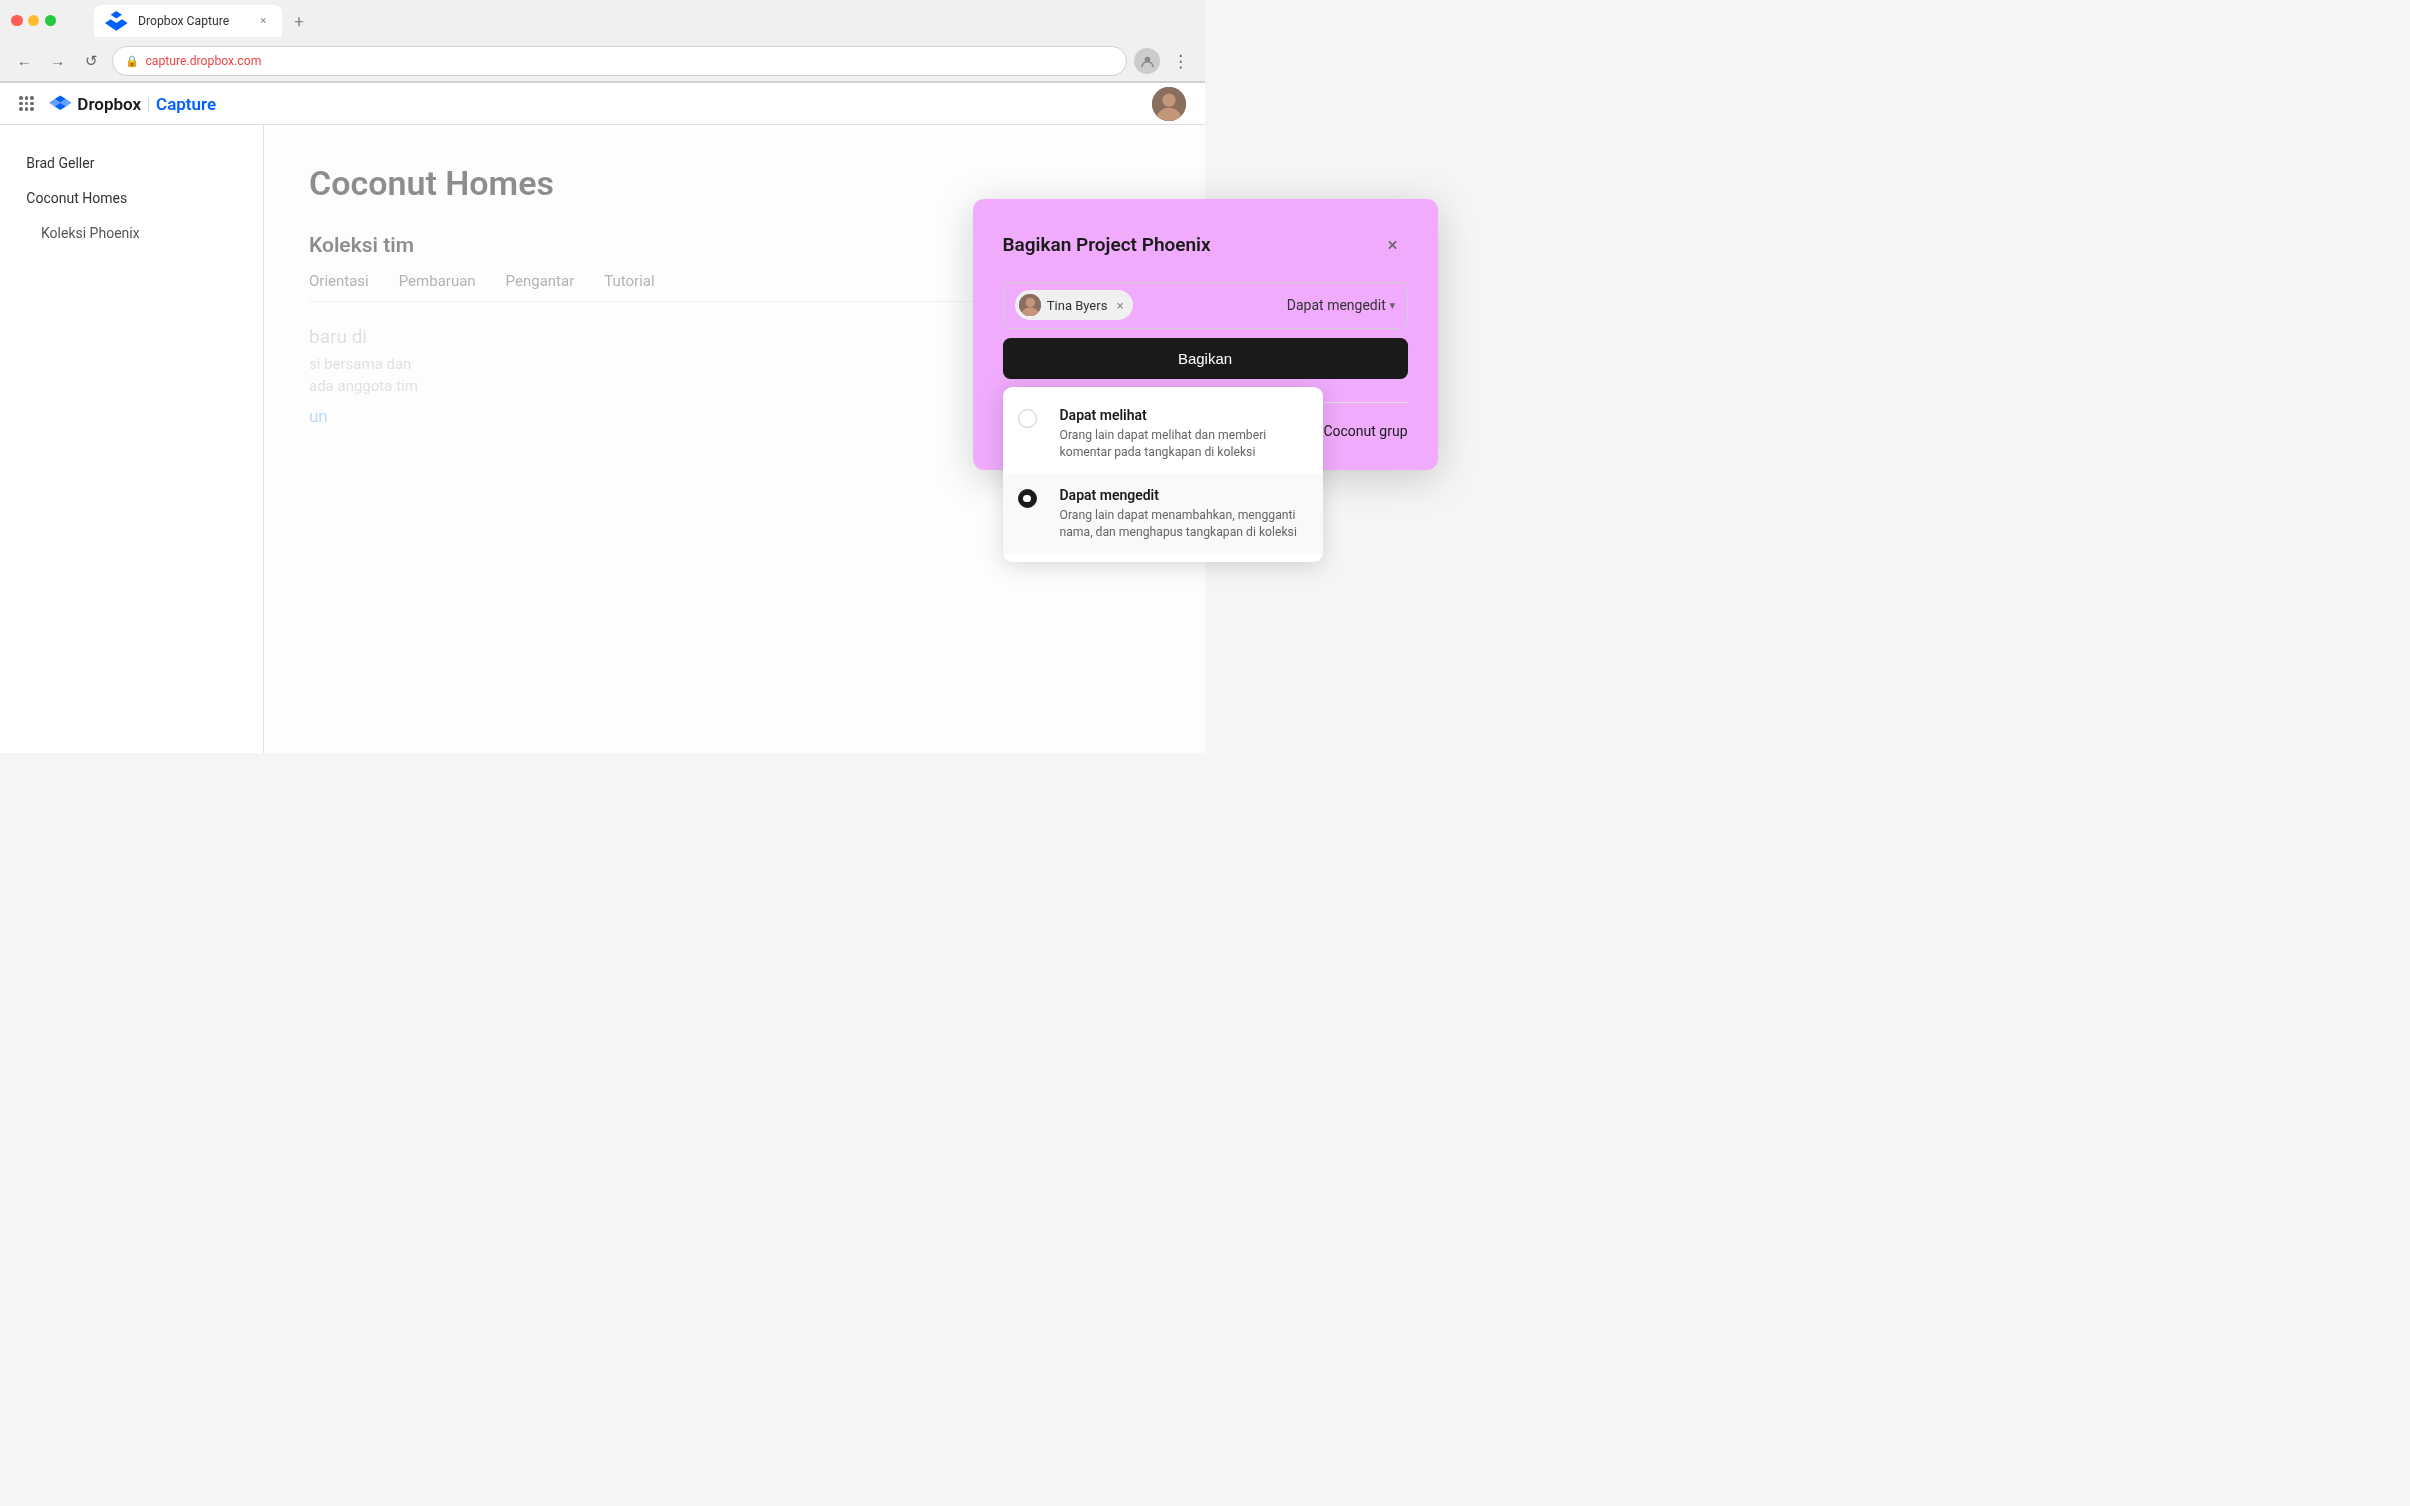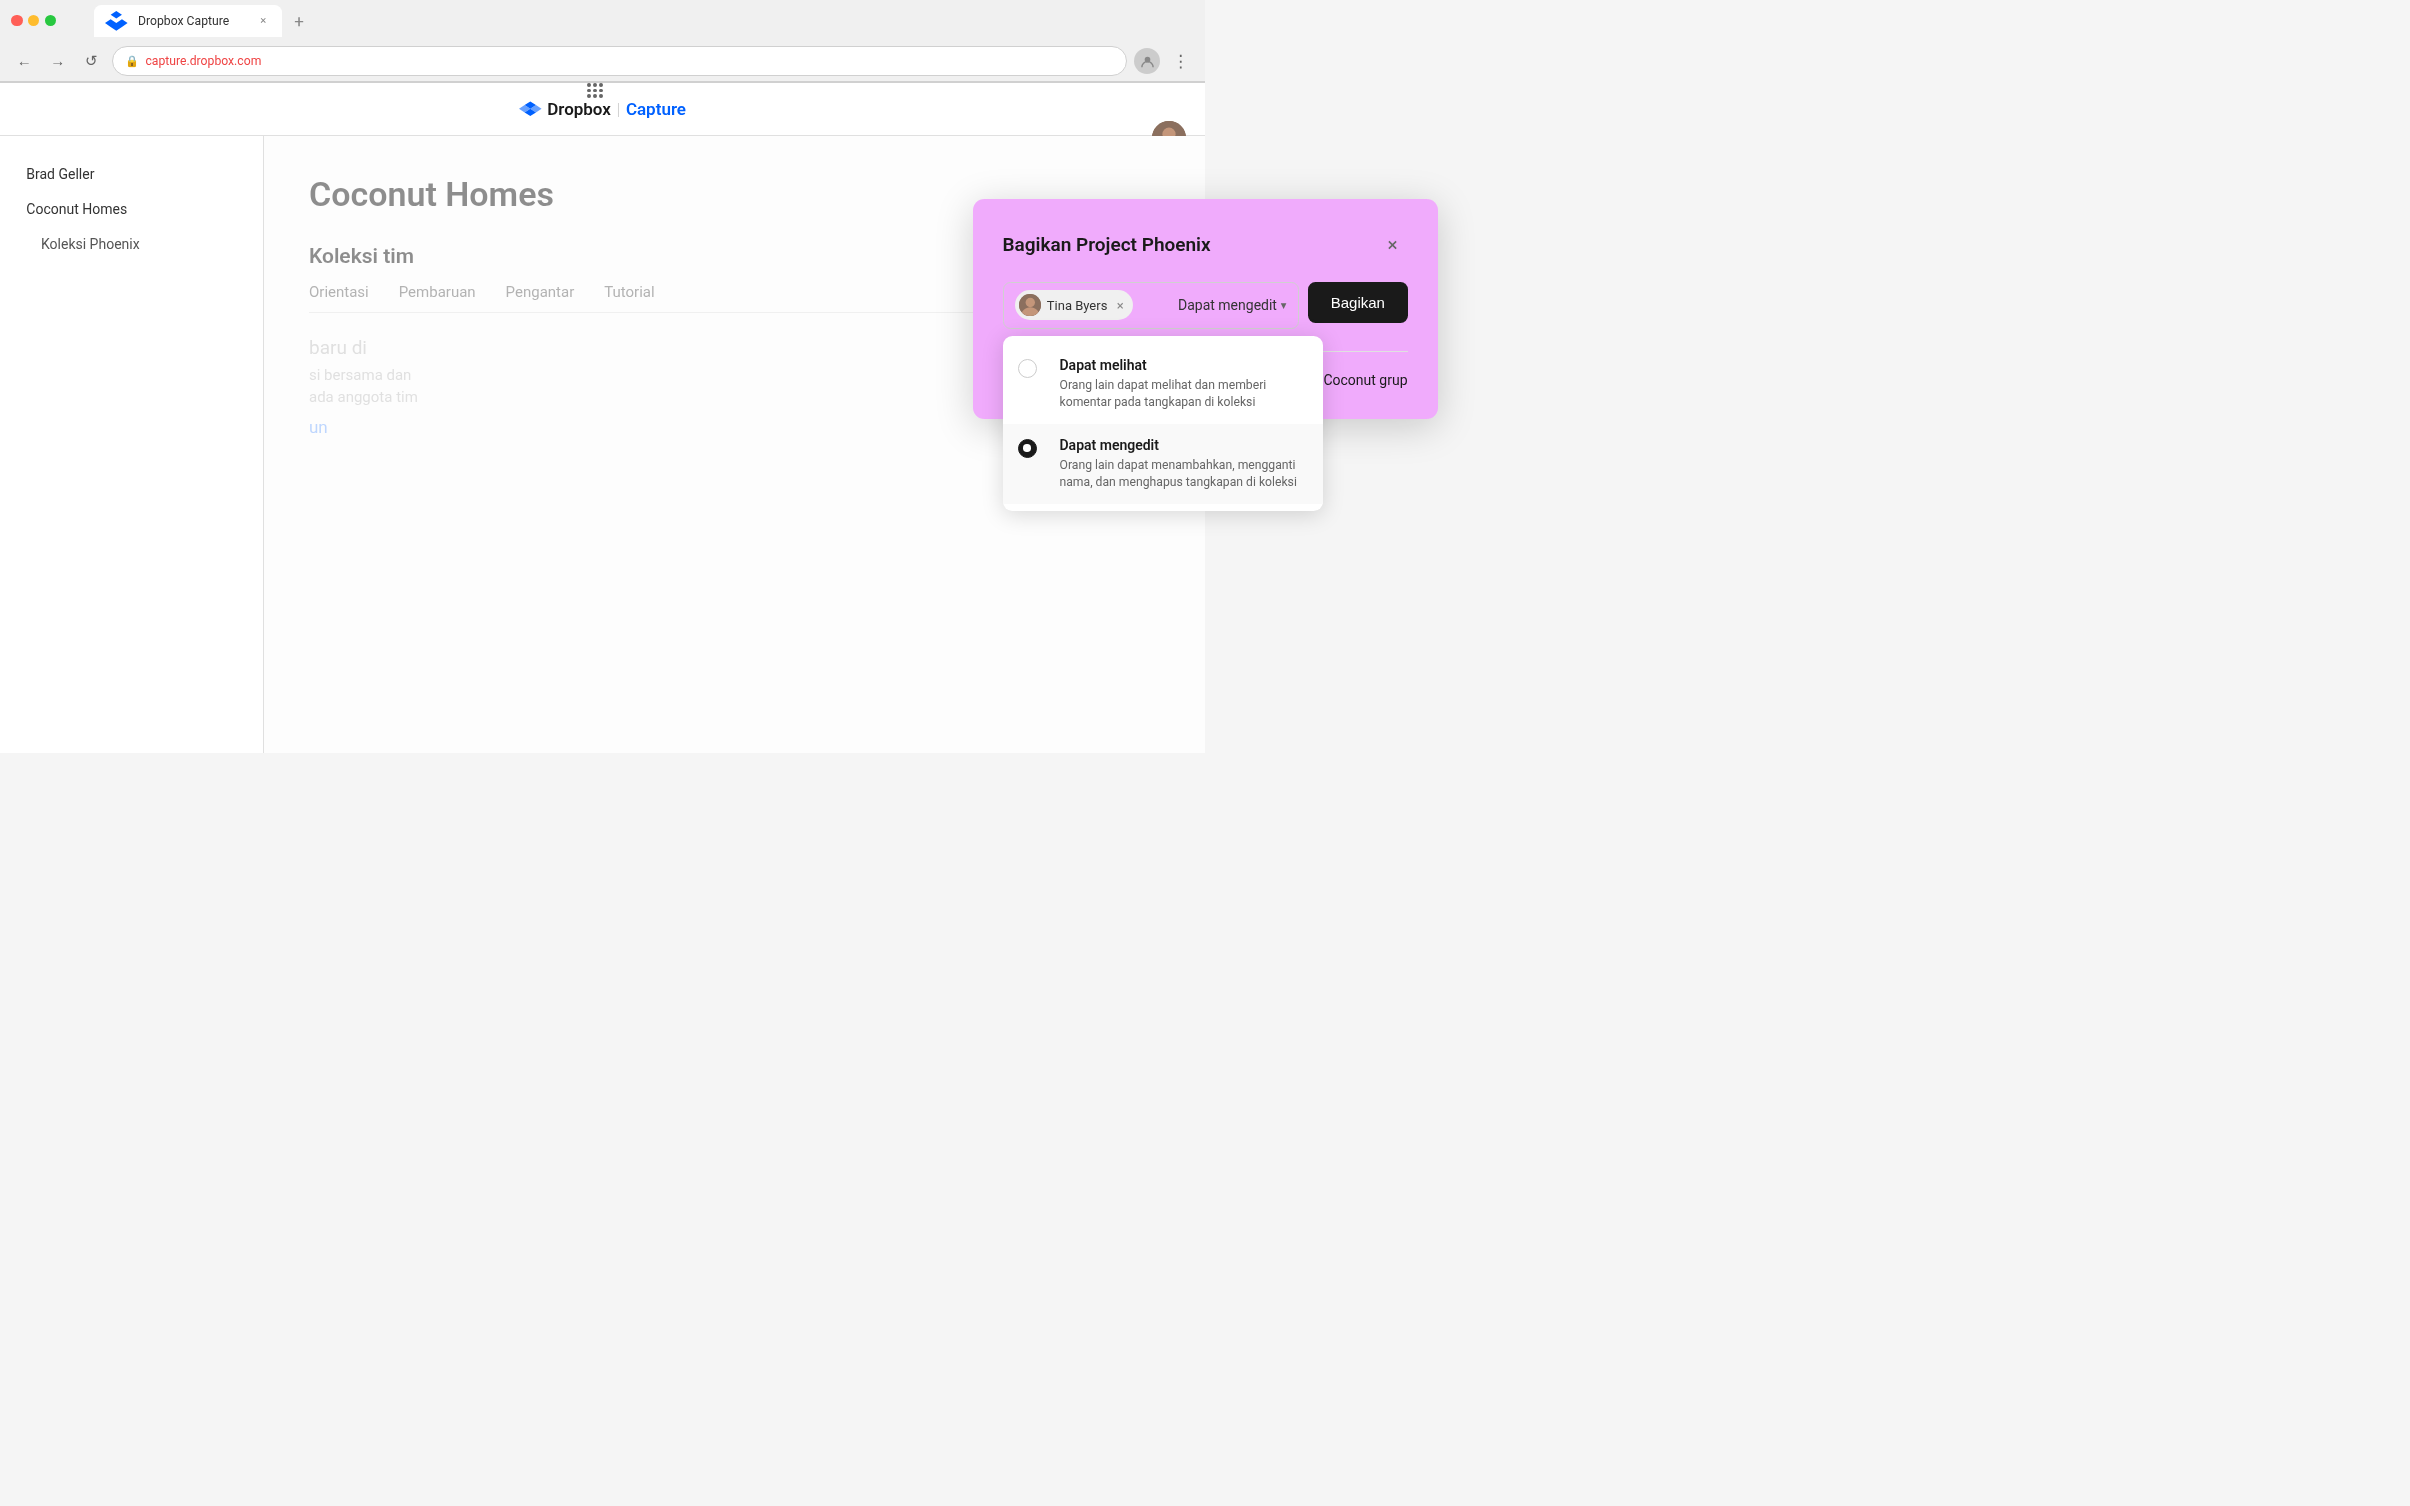--- a/index.html
+++ b/index.html
@@ -145,22 +145,21 @@
       font-size: 17px;
     }
 
     
     .app-header {
       background: white;
       border-bottom: 0.9px solid #e0e0e0;
       display: flex;
       align-items: center;
       padding: 0 19px;
-      height: 53px;
-      flex-direction: column;
+      height: 42px;
     }
     .app-grid-icon {
       margin-right: 15px;
       color: #666;
     }
     .dropbox-logo {
       display: flex;
       align-items: center;
       gap: 5.6px;
       font-size: 17px;
@@ -284,20 +283,21 @@
       color: #666;
       border-radius: 3.8px;
     }
 
     
     .share-input-row {
       display: flex;
       gap: 9.4px;
       margin-bottom: 7.5px;
       position: relative;
+      flex-direction: column;
     }
     .share-input-container {
       flex: 1;
       border: 1.4px solid #d0d0d0;
       border-radius: 7.5px;
       padding: 7.5px 11.3px;
       display: flex;
       align-items: center;
       gap: 9.4px;
     }

